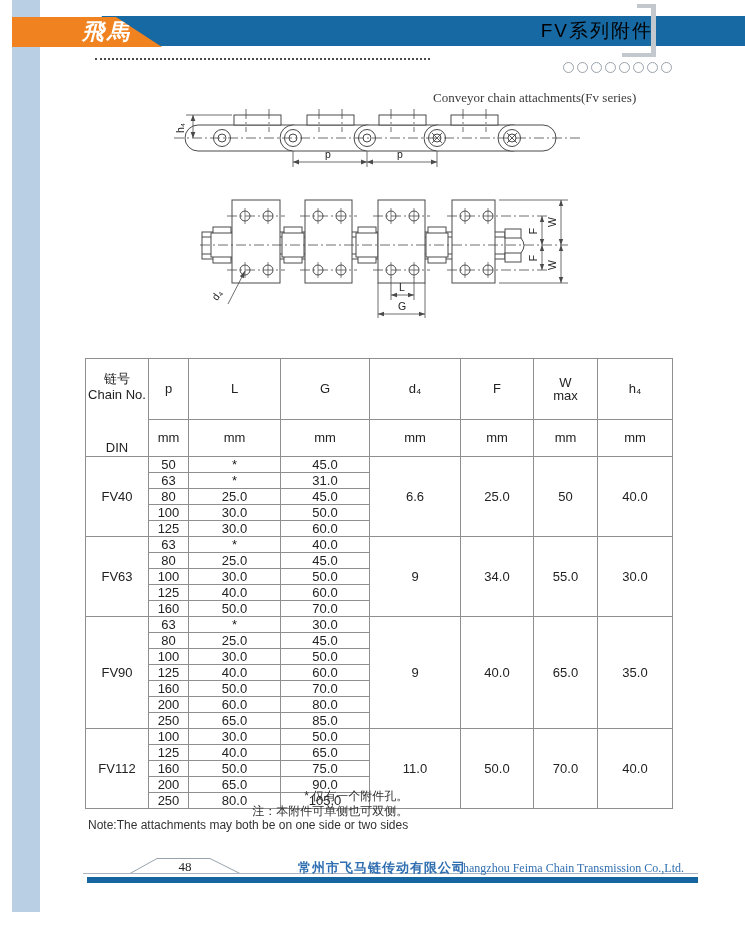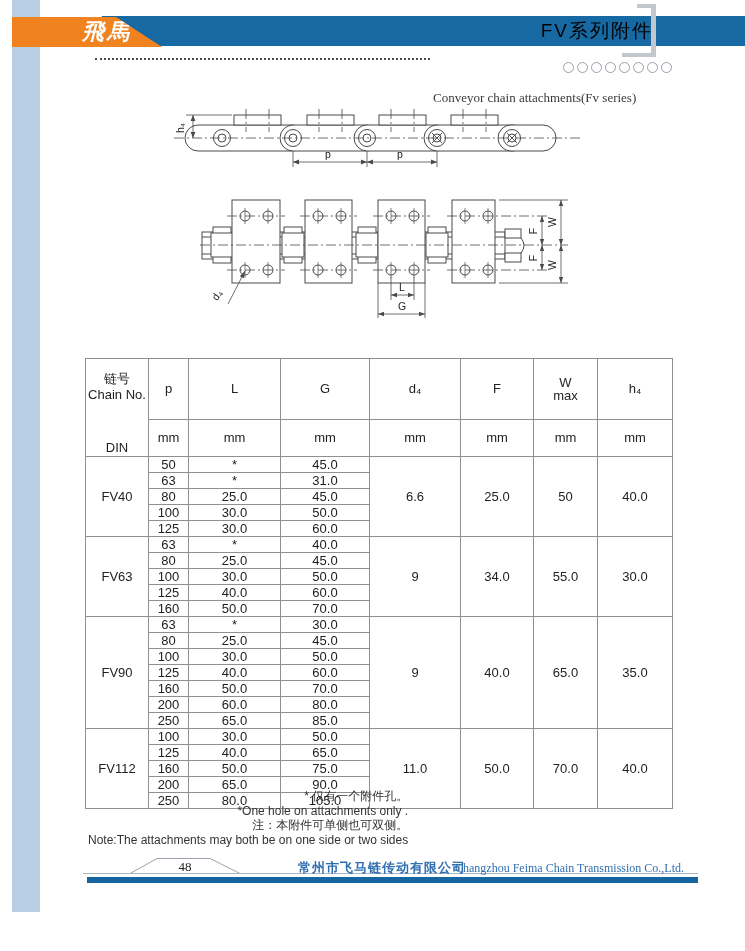--- a/index.html
+++ b/index.html
@@ -413,21 +413,20 @@
           <td>250</td>
           <td>80.0</td>
           <td>105.0</td>
         </tr>
       </tbody>
   </table>
 </div>
 
 <div class="abs notes">
   <div>* 仅有一个附件孔。</div>
-  <div>*One hole on attachments only .</div>
   <div>注：本附件可单侧也可双侧。</div>
   <div>Note:The attachments may both be on one side or two sides</div>
 </div>
 
 <svg class="abs page-num-svg" width="112" height="16" viewBox="0 0 112 16">
   <polygon points="0,15.5 27,0.5 80,0.5 110,15.5" fill="#fff" stroke="#98a2ac" stroke-width="1"></polygon>
   <text x="55" y="13" text-anchor="middle" style="font-family:'Liberation Serif',serif;font-size:13px;fill:#222;">48</text>
 </svg>
 <div class="abs foot-thinline"></div>
 <div class="abs foot-bar"></div>

